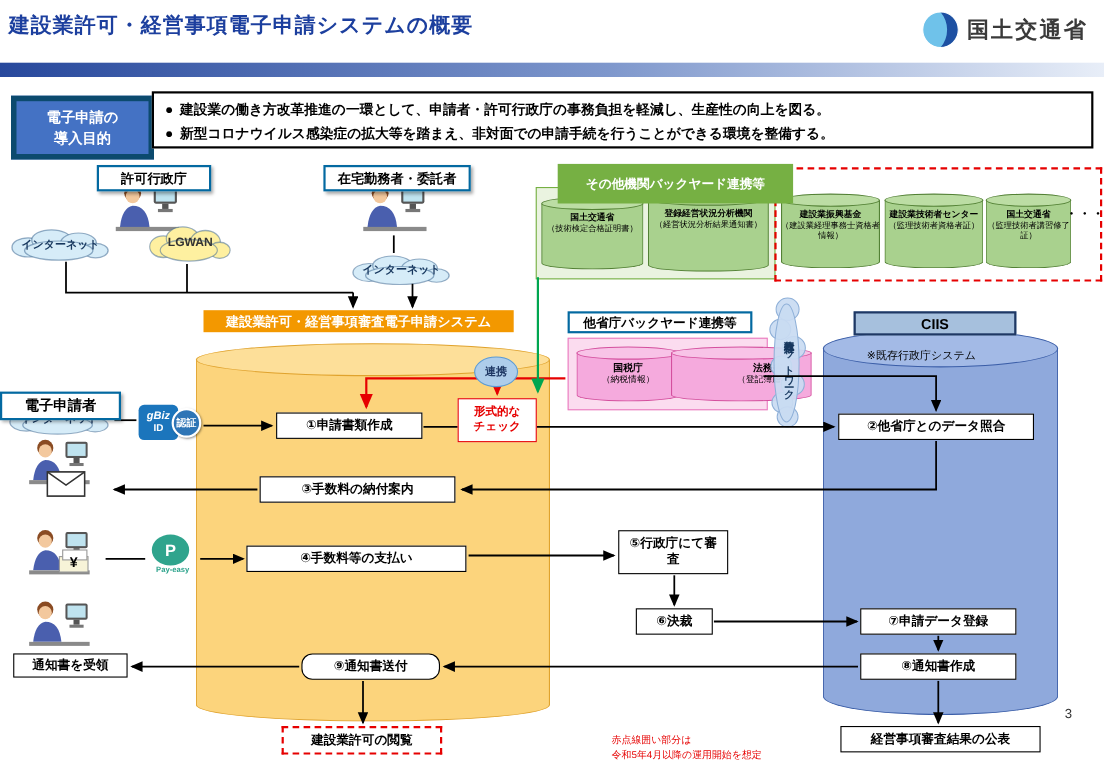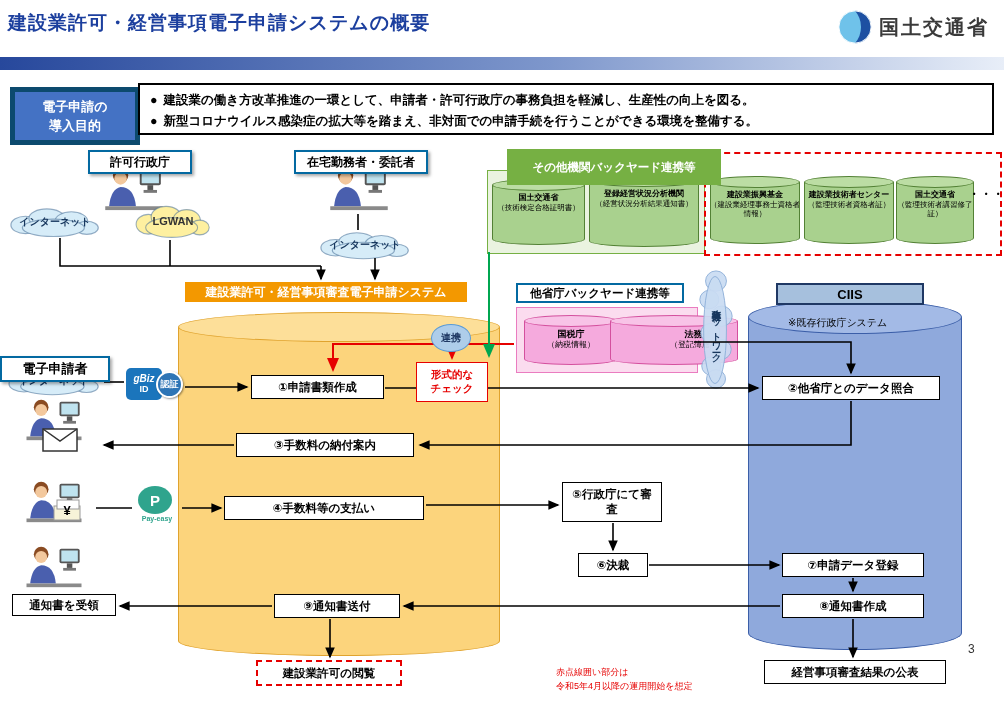--- a/index.html
+++ b/index.html
@@ -308,21 +308,21 @@
     <span>形式的な</span>
     <span>チェック</span>
   </div>
   <div class="abs renkei">連携</div>
   <div class="abs fbox" style="left:762px;top:376px;width:178px;height:24px;">②他省庁とのデータ照合</div>
   <div class="abs fbox" style="left:236px;top:433px;width:178px;height:24px;">③手数料の納付案内</div>
   <div class="abs fbox" style="left:224px;top:496px;width:200px;height:24px;">④手数料等の支払い</div>
   <div class="abs fbox" style="left:562px;top:482px;width:100px;height:40px;">⑤行政庁にて審査</div>
   <div class="abs fbox" style="left:578px;top:553px;width:70px;height:24px;">⑥決裁</div>
   <div class="abs fbox" style="left:782px;top:553px;width:142px;height:24px;">⑦申請データ登録</div>
-  <div class="abs fbox" style="left:274px;top:594px;width:126px;height:24px;">⑨通知書送付</div>
+  <div class="abs fbox" style="left:274px;top:594px;width:126px;height:24px;border-radius:10px;">⑨通知書送付</div>
   <div class="abs fbox" style="left:782px;top:594px;width:142px;height:24px;">⑧通知書作成</div>
   <div class="abs fbox red-dash" style="left:256px;top:660px;width:146px;height:26px;border:2px dashed #e60000;">建設業許可の閲覧</div>
   <div class="abs fbox" style="left:764px;top:660px;width:182px;height:24px;">経営事項審査結果の公表</div>
 
   <div class="abs note-red">
     <div>赤点線囲い部分は</div>
     <div>令和5年4月以降の運用開始を想定</div>
   </div>
   <div class="abs page-num">3</div>
 

